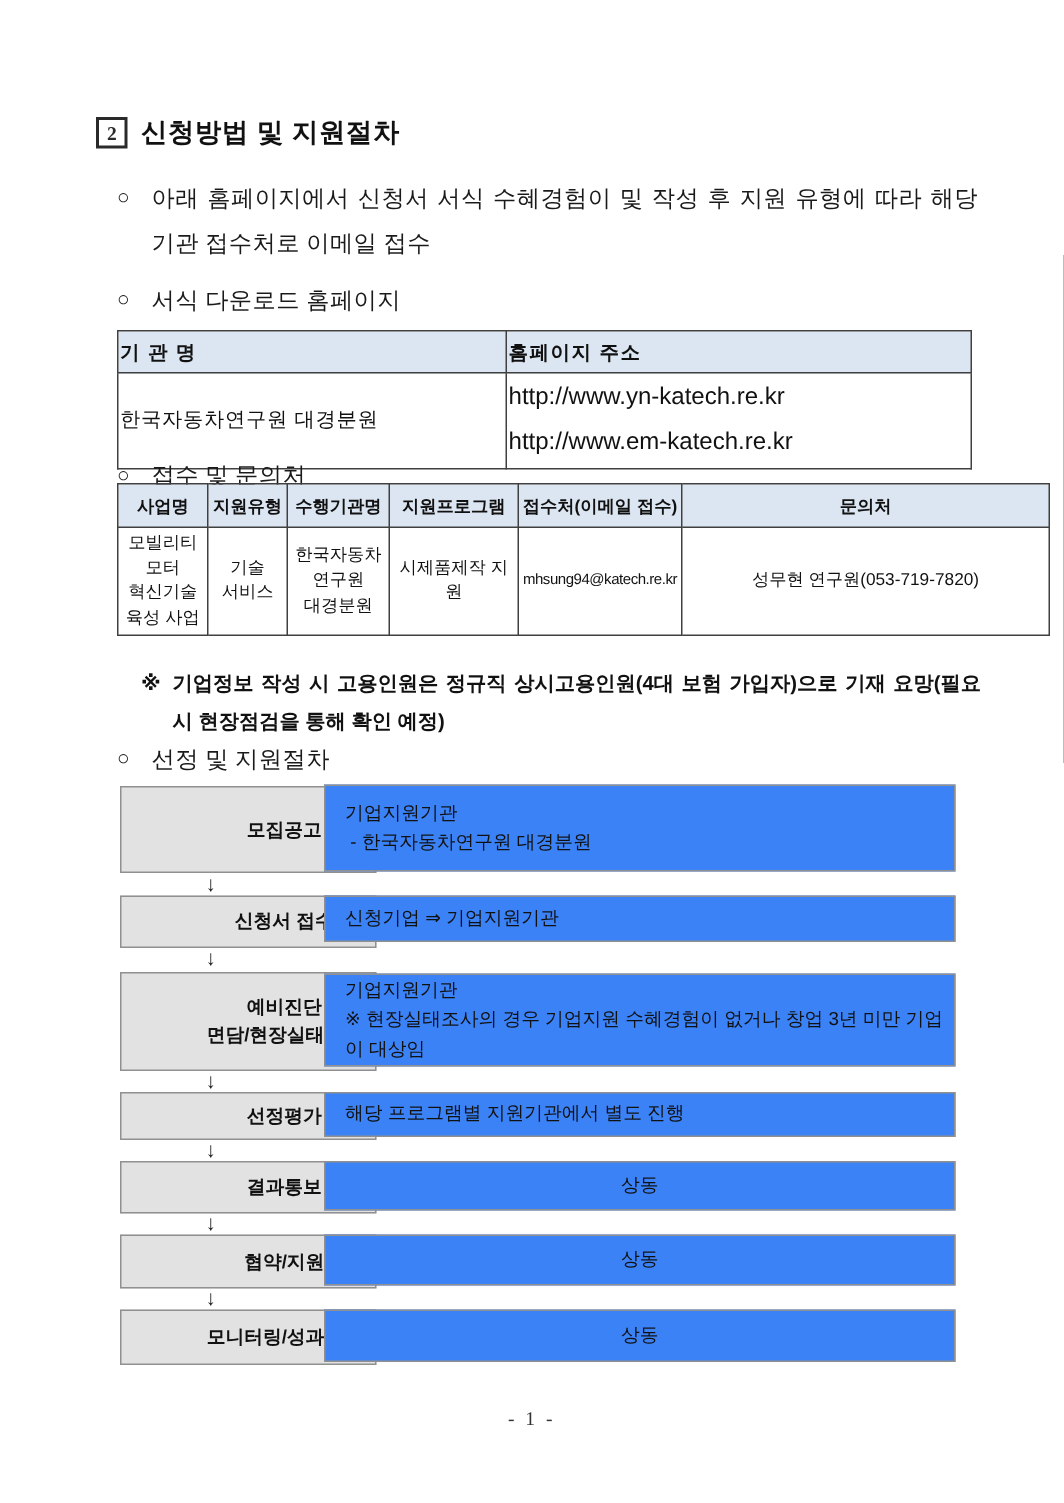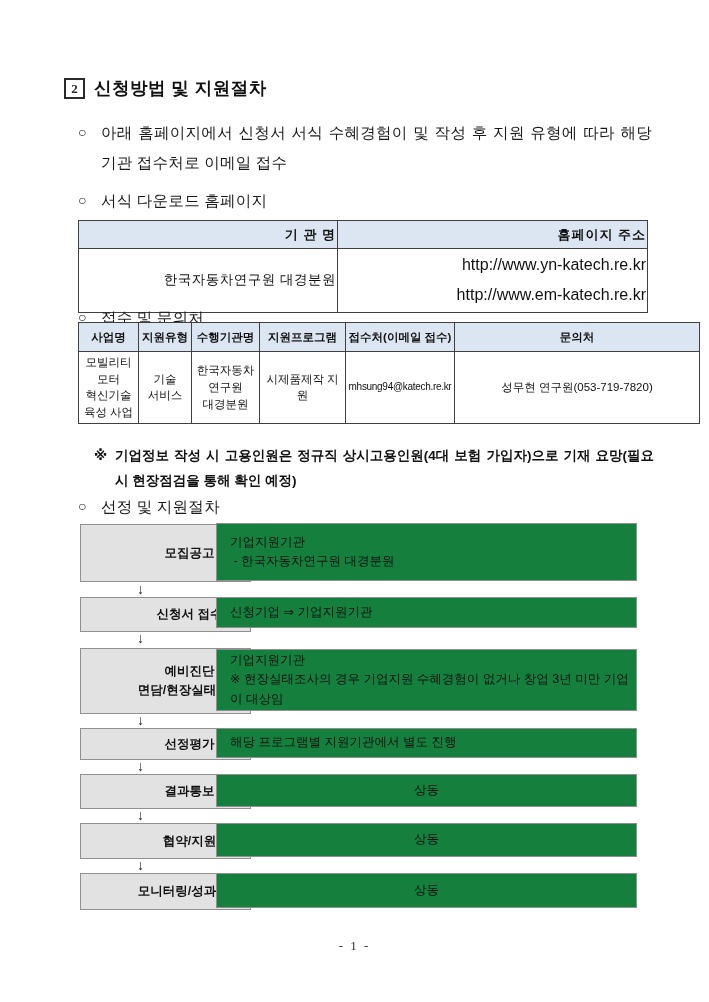--- a/index.html
+++ b/index.html
@@ -26,21 +26,21 @@
   .bmark{width:23px;flex:0 0 23px;font-size:14px;}
   .btext{flex:1;text-align:justify;letter-spacing:0.3px;}
   .b1{top:118px;left:78px;width:574px;}
   .b2{top:186px;left:78px;width:574px;}
   .b3{top:303px;left:78px;width:574px;}
   .b4{top:492px;left:78px;width:574px;}
 
   
   table{border-collapse:collapse;table-layout:fixed;}
   .t1{top:220px;left:78px;width:570px;}
-  .t1 th,.t1 td{border:1px solid #404040;text-align:right;vertical-align:middle;}
+  .t1 th,.t1 td{border:1px solid #404040;text-align:left;vertical-align:middle;}
   .t1 th{background:#dce6f2;height:25px;font-size:13px;font-weight:bold;letter-spacing:1px;}
   .t1 td{height:50px;}
   .t1 .org-cell{font-size:13.5px;letter-spacing:0.5px;}
   .t1 .url-cell{font-size:16px;line-height:1.9;}
 
   .t2{top:322px;left:78px;width:622px;}
   .t2 th,.t2 td{border:1px solid #404040;text-align:center;vertical-align:middle;padding:2px 1px;}
   .t2 th{background:#dce6f2;height:24px;font-size:11.5px;font-weight:bold;}
   .t2 td{font-size:11.5px;line-height:1.45;}
   .t2 .email-cell{font-size:10px;letter-spacing:-0.3px;}
@@ -52,21 +52,21 @@
   .nmark{width:21px;flex:0 0 21px;}
   .ntext{flex:1;text-align:justify;}
 
   
   .fbox{
     left:80px;width:121px;background:#e2e2e2;border:1px solid #909090;
     display:flex;align-items:center;justify-content:center;text-align:center;
     font-size:12.5px;font-weight:600;color:#111;line-height:1.5;padding-left:48px;
   }
   .fdetail{
-    left:216px;width:421px;background:#15803d;border:1px solid #909090;
+    left:216px;width:421px;background:#3b82f6;border:1px solid #909090;
     display:flex;align-items:center;font-size:12.5px;font-weight:500;
     color:#111;line-height:1.55;padding-left:13px;box-sizing:border-box;
   }
   .fdetail.center{justify-content:center;padding-left:0;text-align:center;}
   .farrow{left:80px;width:121px;text-align:center;font-size:14px;color:#222;line-height:14px;}
 
   .r1b{top:524px;height:56px;} .r1d{top:523px;height:58px;}
   .a1{top:582px;}
   .r2b{top:597px;height:33px;} .r2d{top:597px;height:31px;text-align:center;}
   .a2{top:631px;}

